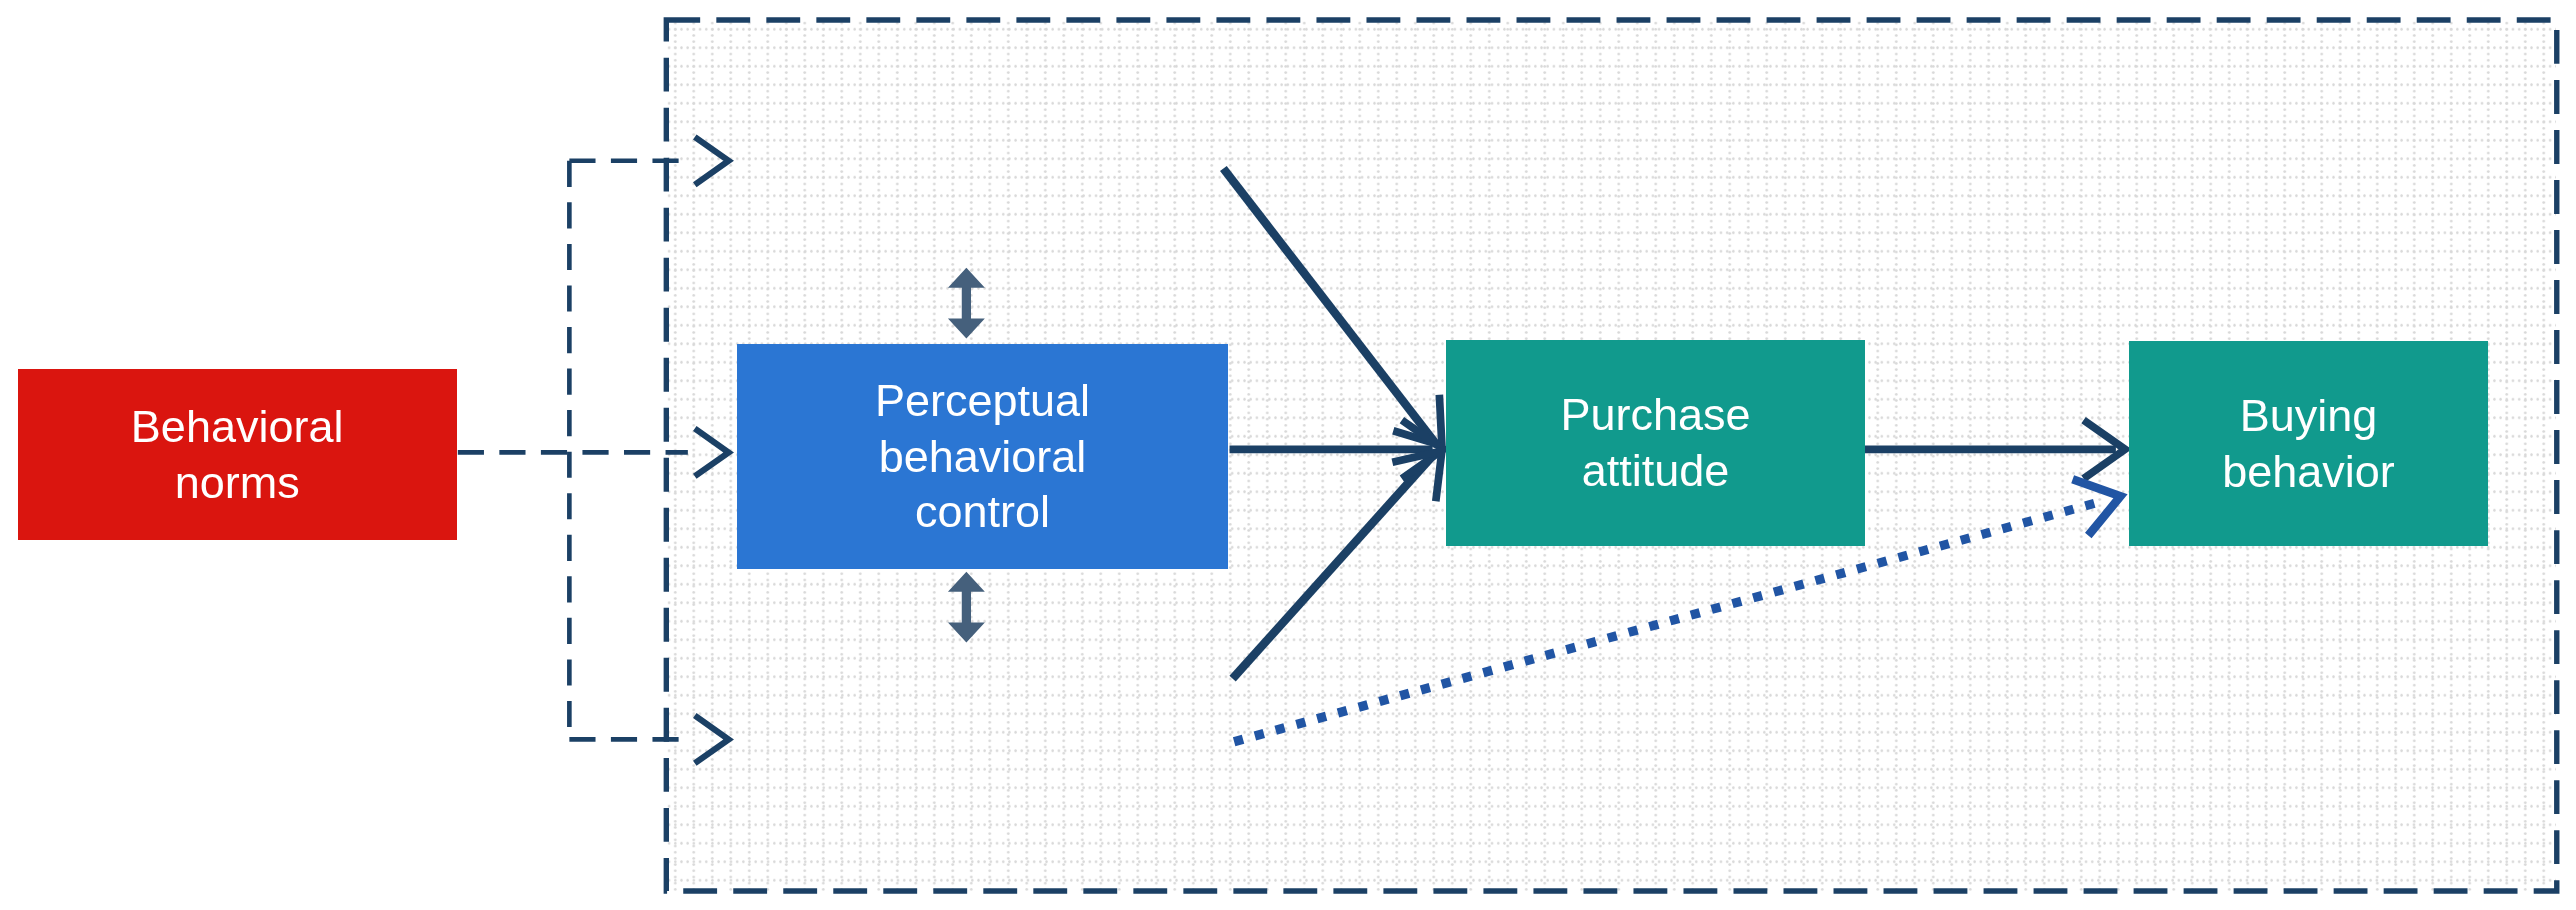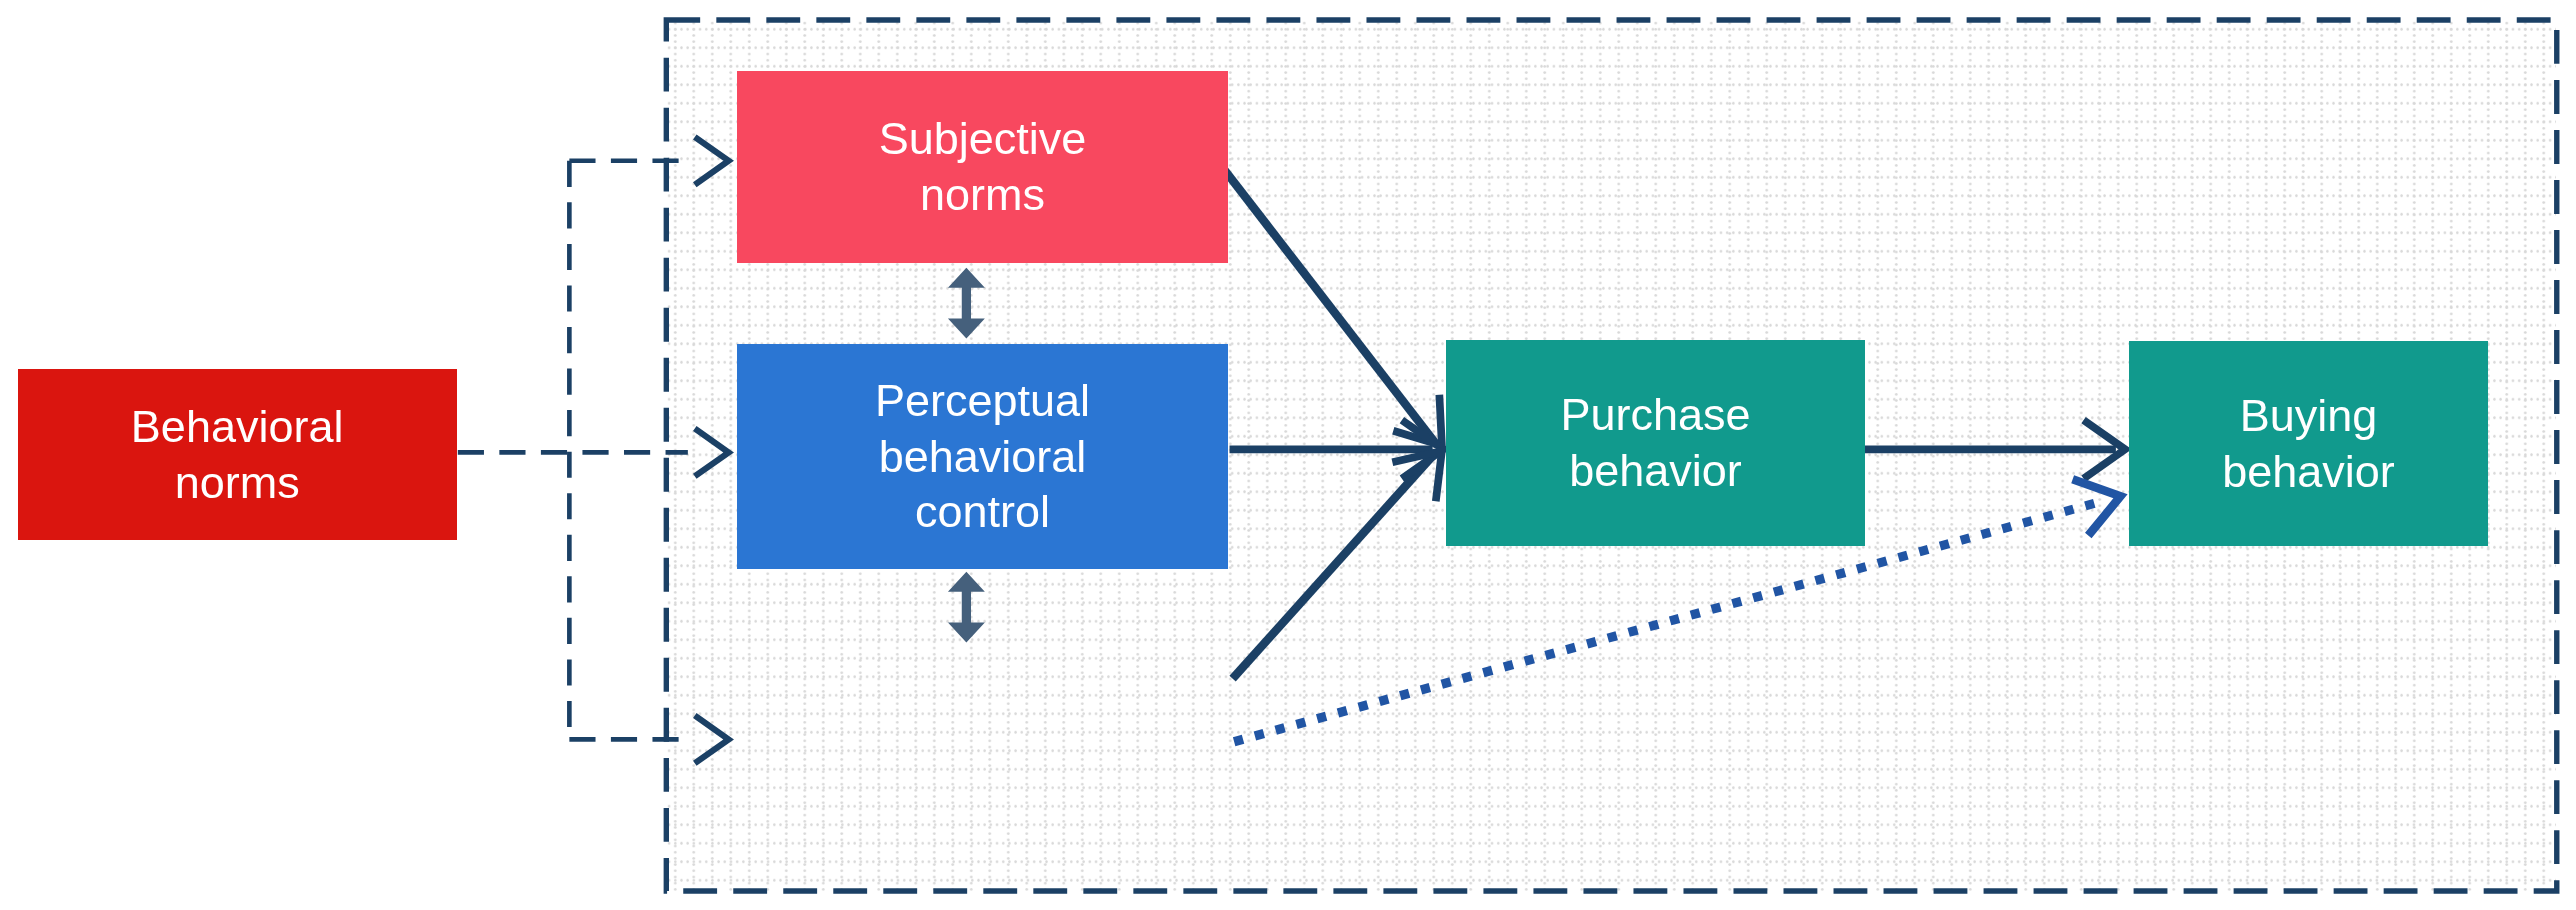--- a/index.html
+++ b/index.html
@@ -69,31 +69,28 @@
     <path d="M-54 -38 L0 0 L-54 38" transform="translate(2762,584)" fill="none" stroke-width="10" stroke="#1b4065"></path>
 
     <path d="M1604 964 L2730 652" fill="none" stroke-width="12" stroke-dasharray="12 16" stroke="#2155a4"></path>
     <path d="M-54 -38 L0 0 L-54 38" transform="translate(2756,645) rotate(-15.5)" fill="none" stroke-width="11" stroke="#2155a4"></path>
   </svg>
 
   <div class="node" id="n-belief" style="background: rgb(218, 21, 15);">
     <span>Behavioral norms</span>
   </div>
 
-  <div class="node" id="n-subj" style="background: rgb(248, 72, 95);">
-    <span>Subjective norms</span>
-  </div>
 
   <div class="node" id="n-pbc" style="background: rgb(43, 118, 211);">
     <span>Perceptual behavioral control</span>
   </div>
 
 
   <div class="node" id="n-pi" style="background: rgb(17, 154, 141);">
-    <span>Purchase behavior</span>
+    <span>Purchase attitude</span>
   </div>
 
   <div class="node" id="n-bb" style="background: rgb(17, 154, 141);">
     <span>Buying behavior</span>
   </div>
 
 </div>
 
 
 </body></html>

